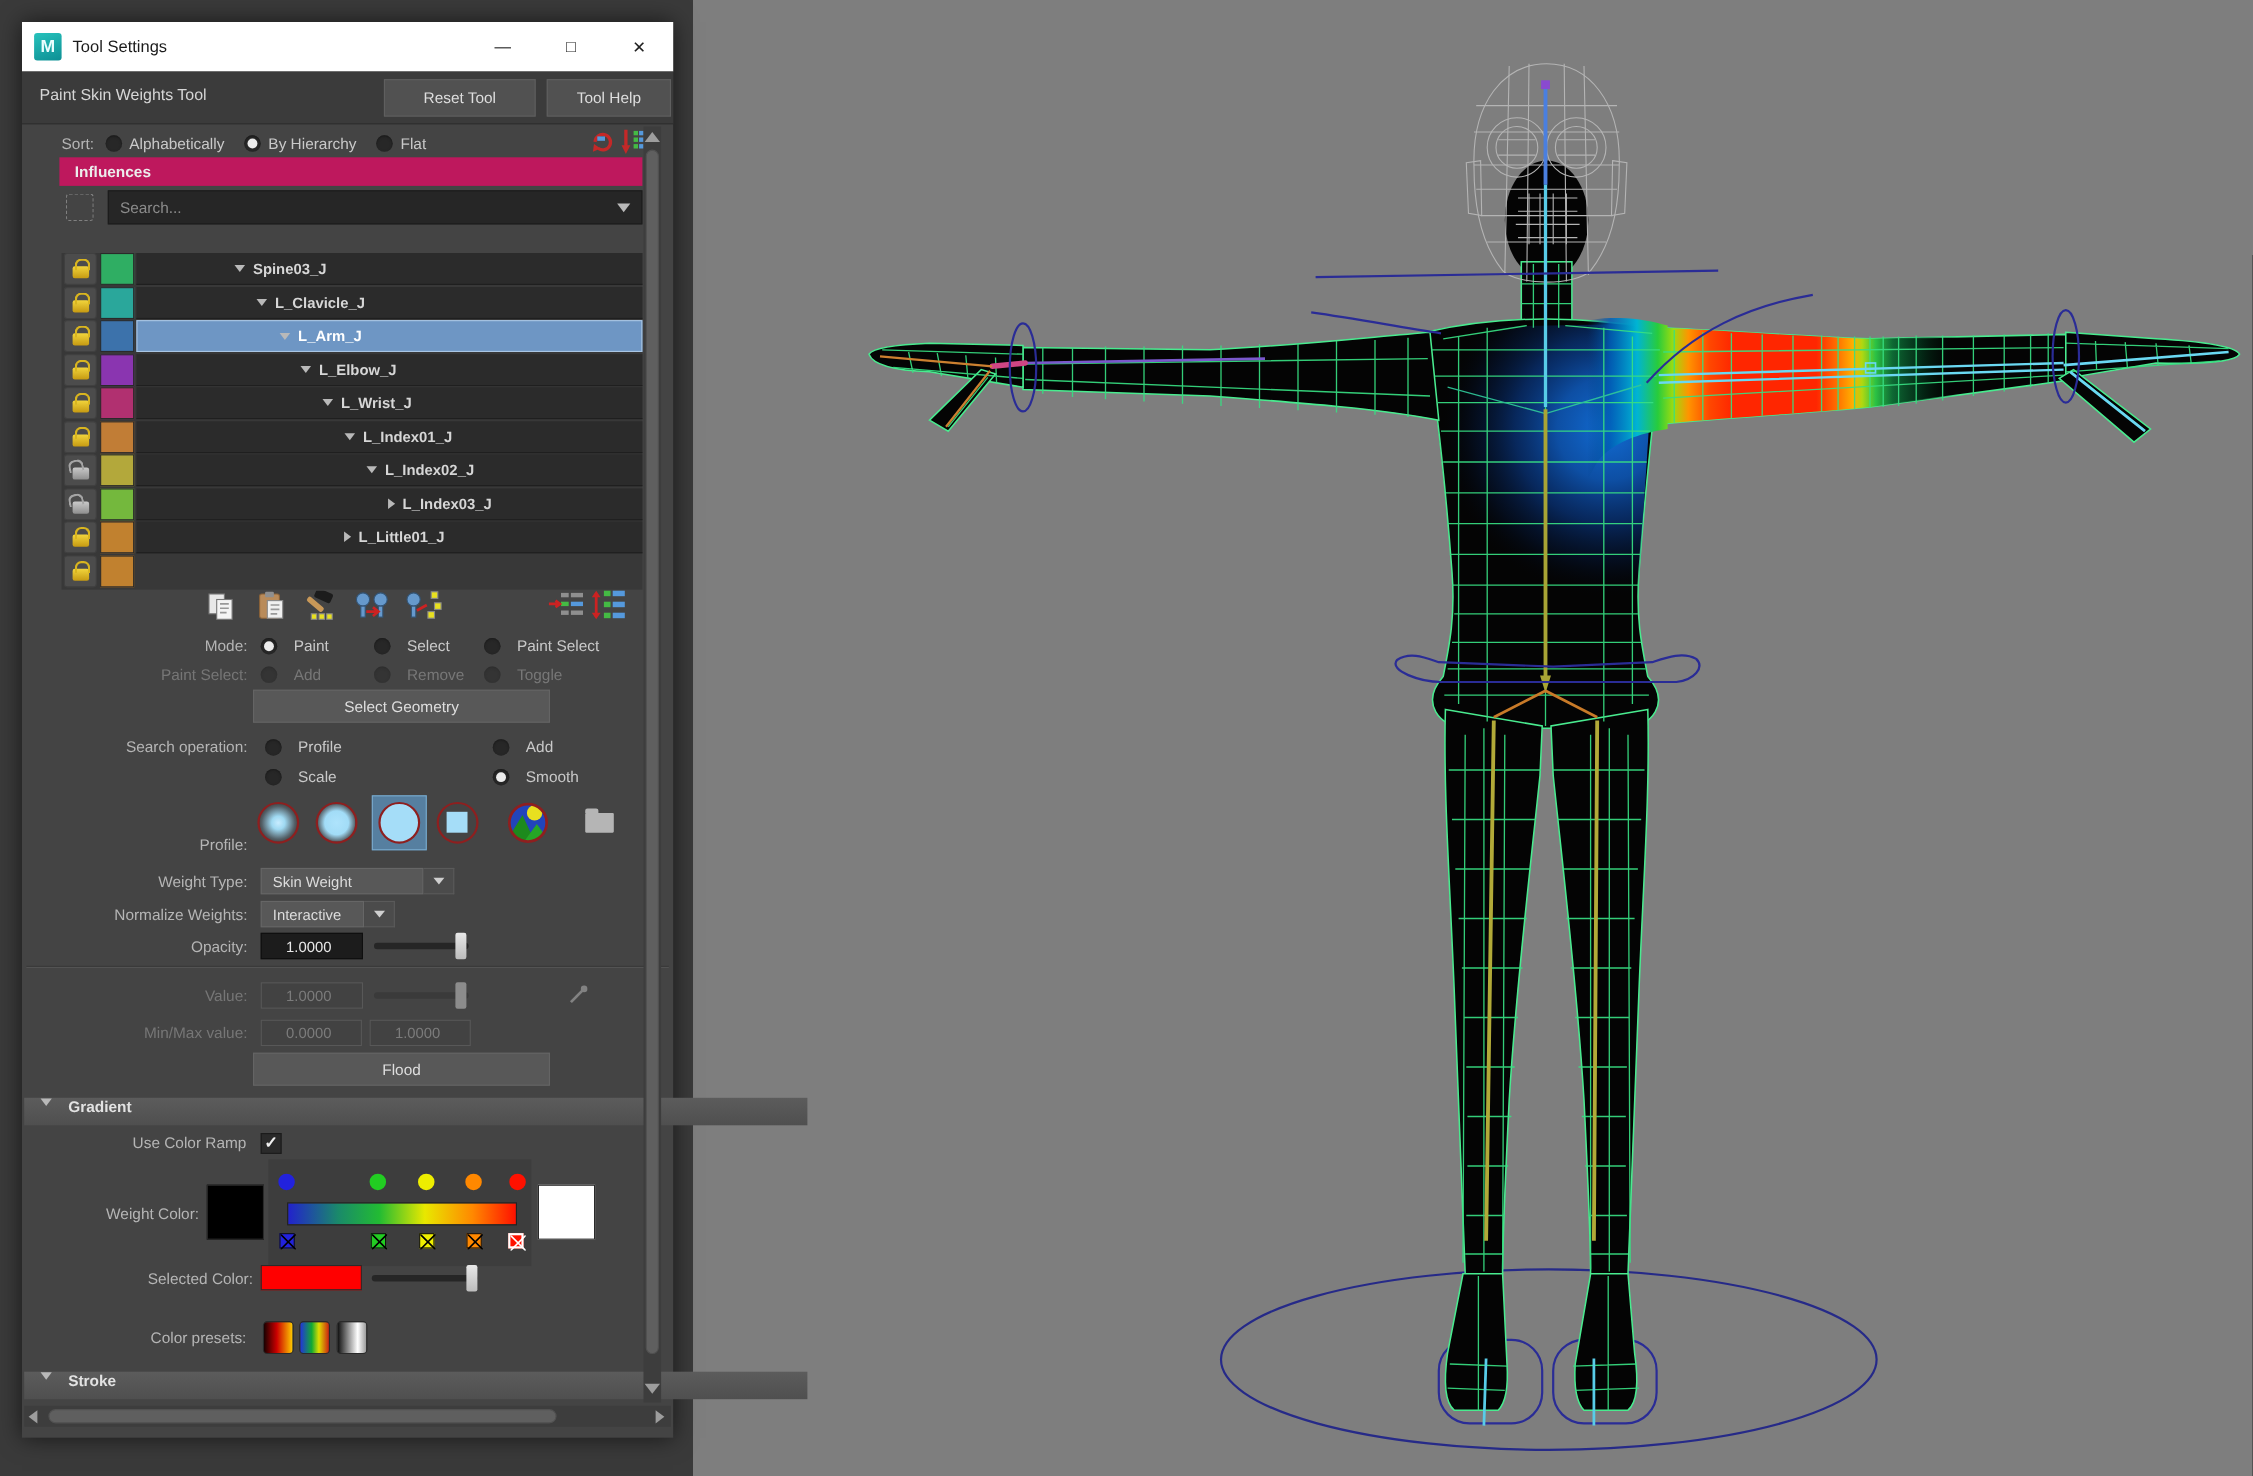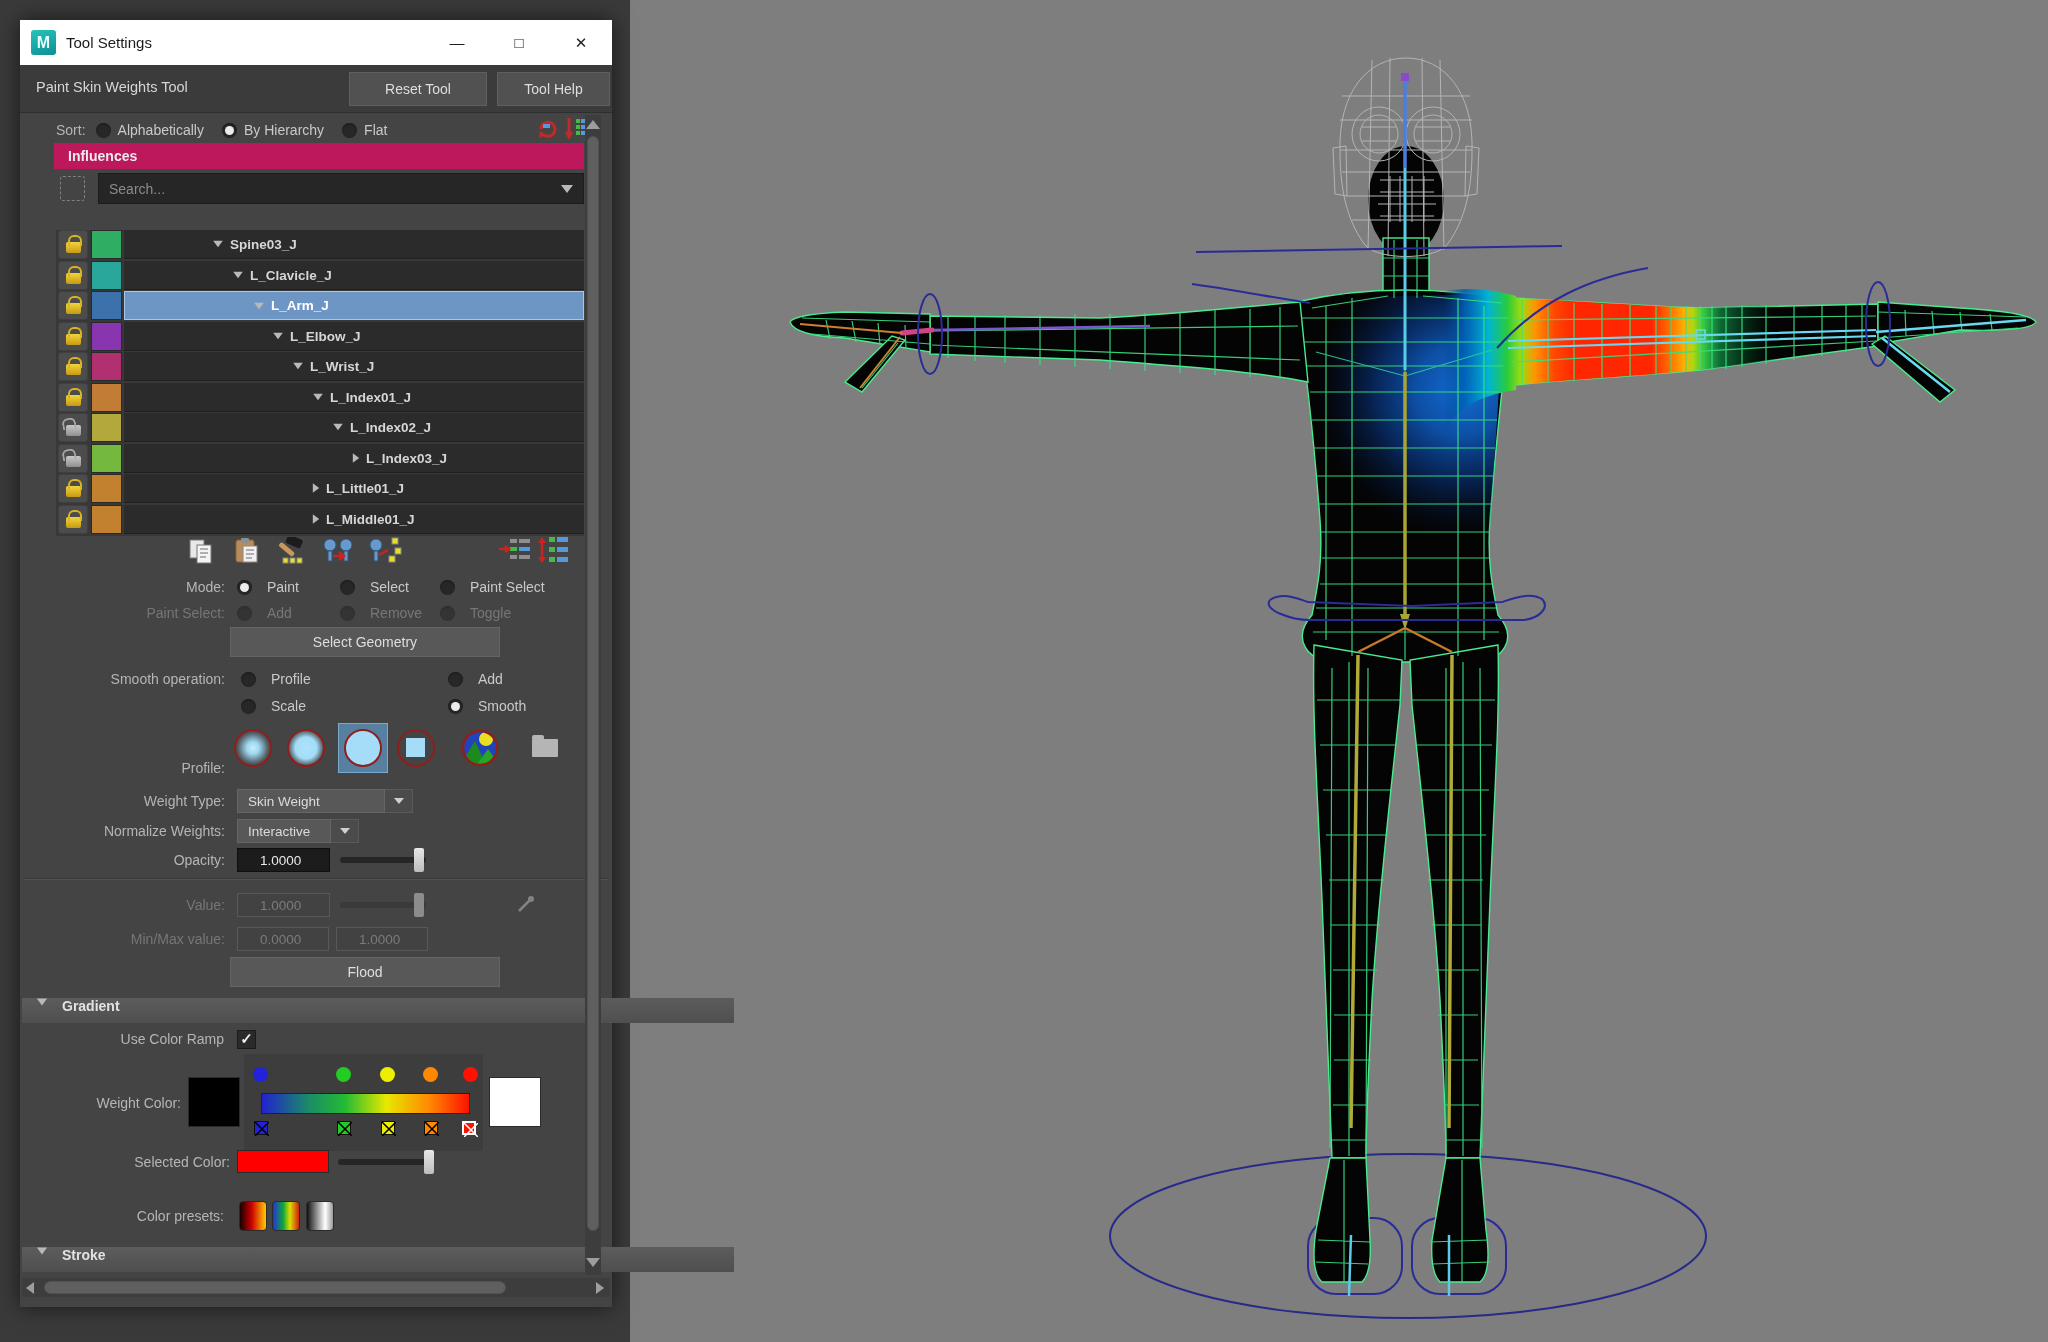--- a/index.html
+++ b/index.html
@@ -370,24 +370,20 @@
         <span class="jname" style="padding-left:188px">
             <i class="tri right"></i>
             <span>L_Little01_J</span>
           </span>
       </div>
       <div class="jrow" style="top:275px">
         <span class="lockbtn">
             <span class="lock"></span>
           </span>
         <span class="swatch" style="background: rgb(193, 129, 47);"></span>
-        <span class="jname" style="padding-left:188px">
-            <i class="tri right"></i>
-            <span>L_Middle01_J</span>
-          </span>
       </div>
     </div>
 
     <svg style="position:absolute;left:168px;top:518px" width="28" height="26">
       <rect x="2" y="2" width="14" height="18" fill="#e8e8e8" stroke="#777"></rect>
         <rect x="9" y="7" width="14" height="18" fill="#f4f4f4" stroke="#777"></rect>
       <path d="M12,11 h8 M12,15 h8 M12,19 h6" stroke="#999" stroke-width="1.5"></path>
     </svg>
     <svg style="position:absolute;left:214px;top:517px" width="26" height="27">
       <rect x="2" y="3" width="18" height="22" rx="2" fill="#b98b5a" stroke="#8a6238"></rect>
@@ -466,21 +462,21 @@
       <span style="position:absolute;left:240px" class="rlab dis">Add</span>
       <span class="radio dis" style="position:absolute;left:320px"></span>
       <span style="position:absolute;left:343px" class="rlab dis">Remove</span>
       <span class="radio dis" style="position:absolute;left:420px"></span>
       <span style="position:absolute;left:443px" class="rlab dis">Toggle</span>
     </div>
 
     <div class="btn-big" style="top:607px">Select Geometry</div>
 
     <div class="row" style="left:0;top:648px;width:100%;height:22px">
-      <span class="rt-lab lab">Smooth operation:</span>
+      <span class="rt-lab lab">Search operation:</span>
       <span class="radio" style="position:absolute;left:221px"></span>
       <span style="position:absolute;left:244px" class="rlab">Profile</span>
       <span class="radio" style="position:absolute;left:428px"></span>
       <span style="position:absolute;left:451px" class="rlab">Add</span>
     </div>
     <div class="row" style="left:0;top:675px;width:100%;height:22px">
       <span class="radio" style="position:absolute;left:221px"></span>
       <span style="position:absolute;left:244px" class="rlab">Scale</span>
       <span class="radio sel" style="position:absolute;left:428px"></span>
       <span style="position:absolute;left:451px" class="rlab">Smooth</span>

